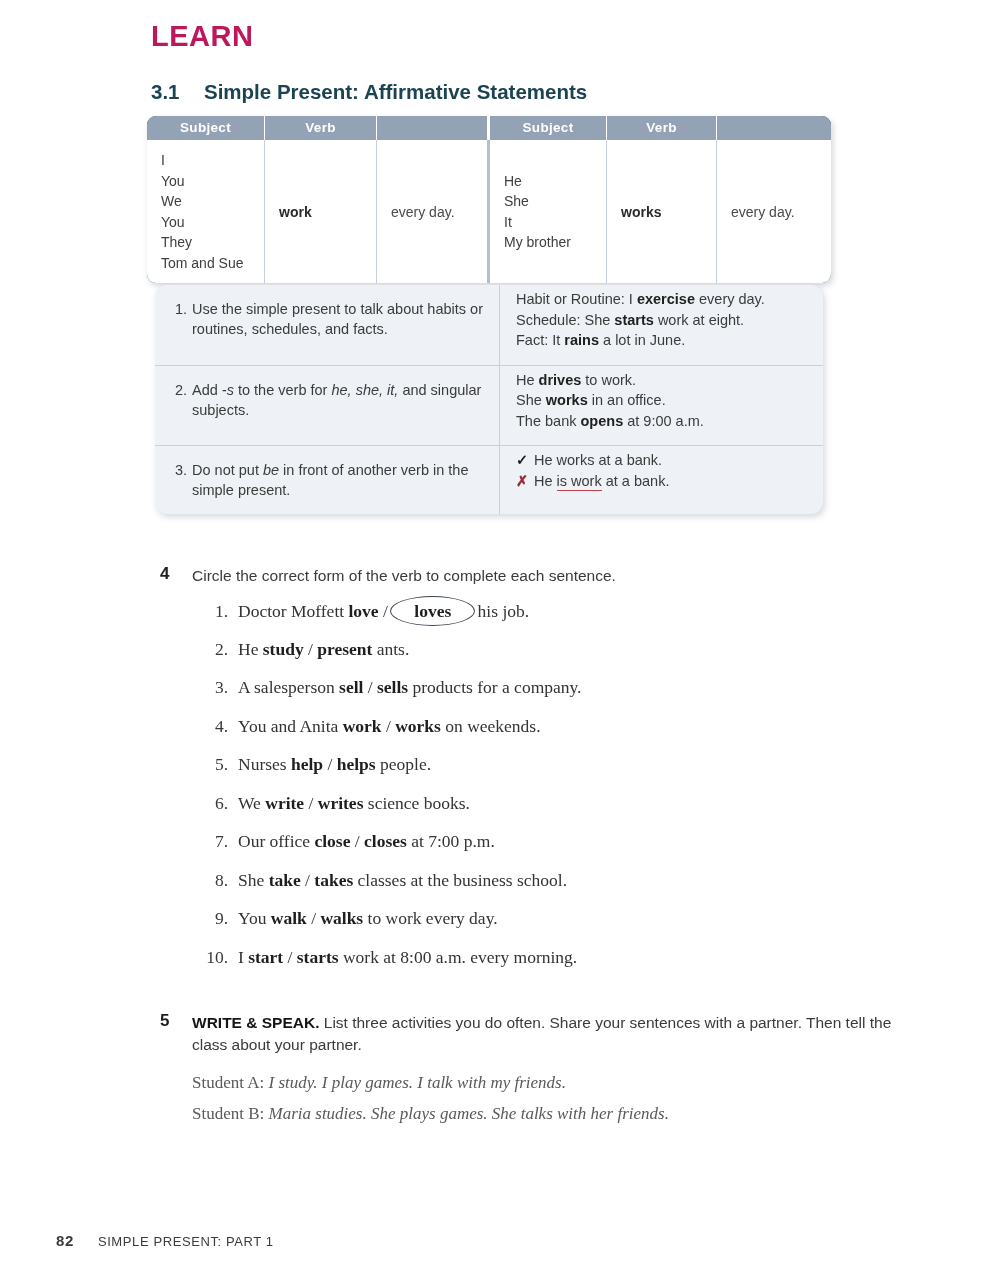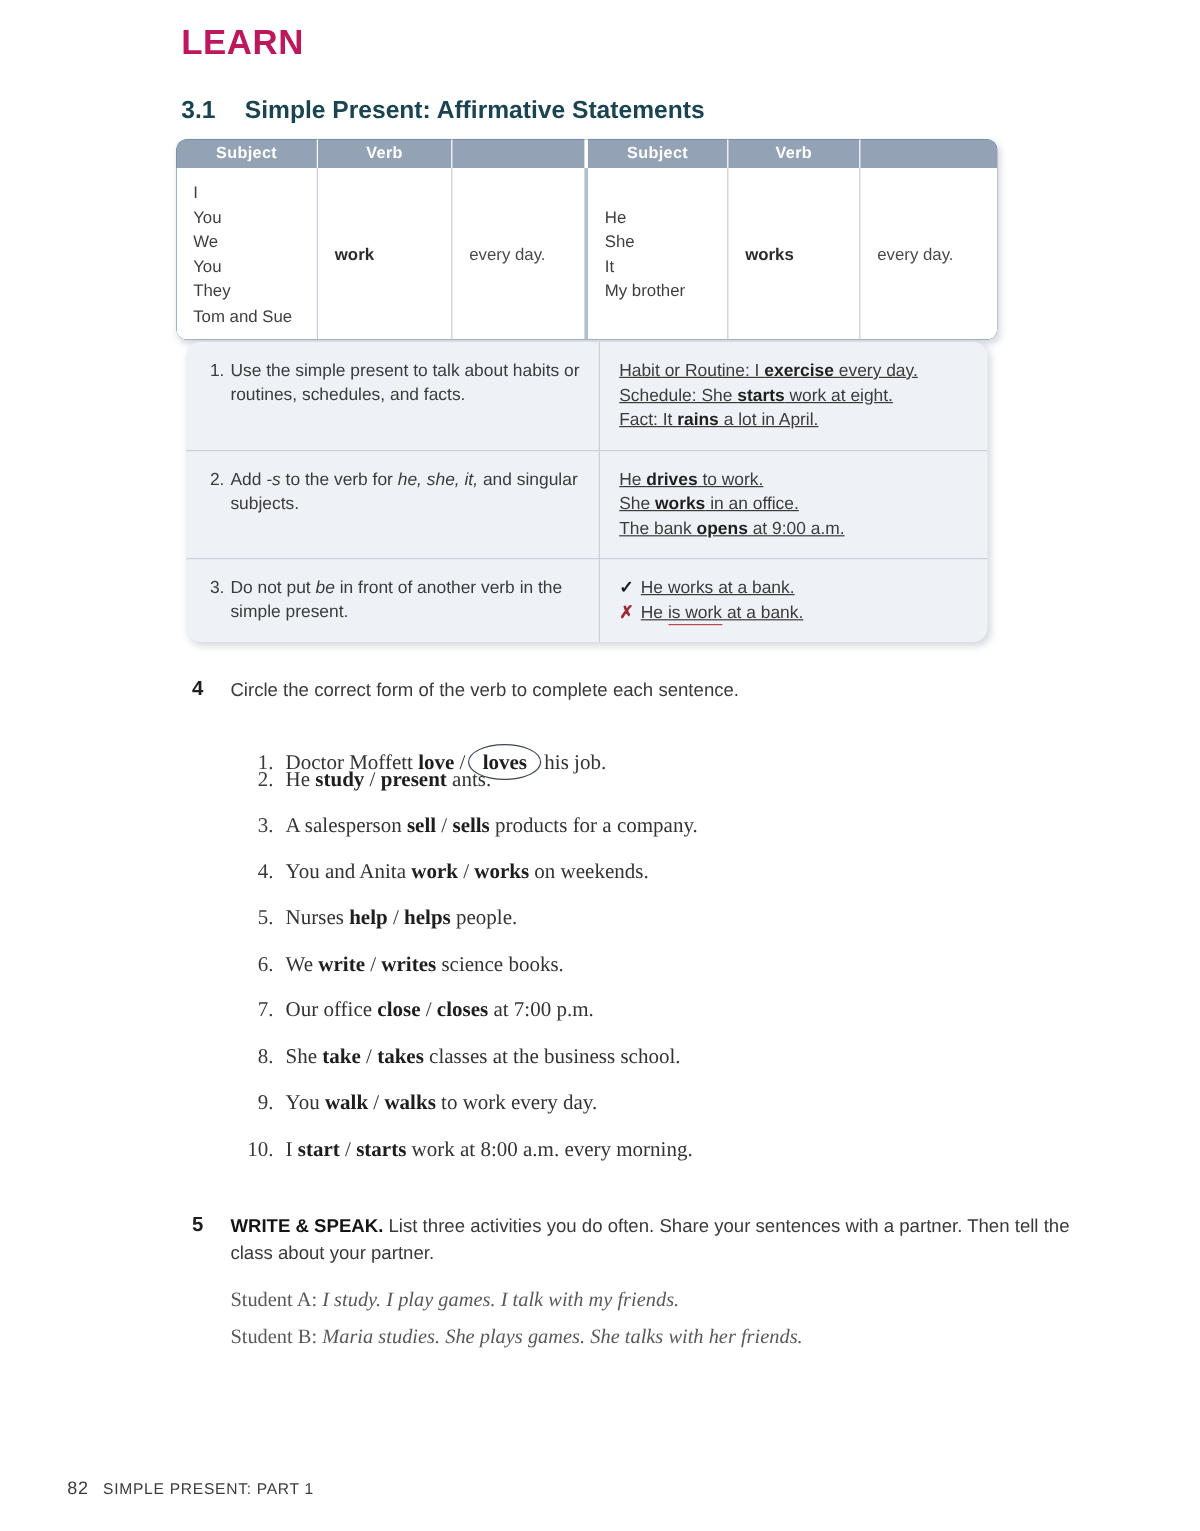--- a/index.html
+++ b/index.html
@@ -140,25 +140,24 @@
   }
   .note-num {
     width: 20px;
     flex: none;
     text-align: right;
     padding-right: 5px;
   }
   .note-right {
     flex: 1;
     box-sizing: border-box;
-    padding: 14px 10px 14px 16px;
+    padding: 4px 10px 14px 16px;
     font-size: 14.5px;
     line-height: 20.5px;
     color: #3b3b3b;
-    text-decoration: underline;
   }
   .note-right b { color: #1f1f1f; }
   .mark {
     display: inline-block;
     width: 18px;
     font-weight: bold;
     font-size: 14.5px;
   }
   .mark.ok { color: #1c1c1c; }
   .mark.bad { color: #9e2a35; }
@@ -201,22 +200,21 @@
     width: 36px;
     flex: none;
     text-align: right;
     padding-right: 10px;
     color: #3a3a3a;
   }
   .item .itext b { font-weight: bold; color: #1e1e1e; }
   .circled {
     position: relative;
     display: inline-block;
-    padding: 1px 10px;
-    margin-top: 24px;
+    padding: 1px 22px;
   }
   .circled::after {
     content: "";
     position: absolute;
     left: -2px;
     top: -4px;
     right: -2px;
     bottom: -3px;
     border: 1.5px solid #3c4656;
     border-radius: 50%;
@@ -237,23 +235,23 @@
   
   .footer {
     position: absolute;
     left: 56px;
     top: 1232px;
     font-size: 13px;
     letter-spacing: 0.6px;
     color: #3b3b3b;
   }
   .footer .pg {
-    font-weight: normal;
+    font-weight: bold;
     font-size: 15px;
-    margin-right: 12px;
+    margin-right: 24px;
   }
 </style>
 </head>
 <body>
 
 <div class="page">
 
   <div class="learn-title">LEARN</div>
 
   <div class="section-head">
@@ -294,21 +292,21 @@
   <div class="notes">
 
     <div class="note-row">
       <div class="note-left">
         <span class="note-num">1.</span>
         <span>Use the simple present to talk about habits or routines, schedules, and facts.</span>
       </div>
       <div class="note-right">
         <div><span>Habit or Routine: I </span><b>exercise</b><span> every day.</span></div>
         <div><span>Schedule: She </span><b>starts</b><span> work at eight.</span></div>
-        <div><span>Fact: It </span><b>rains</b><span> a lot in April.</span></div>
+        <div><span>Fact: It </span><b>rains</b><span> a lot in June.</span></div>
       </div>
     </div>
 
     <div class="note-row">
       <div class="note-left">
         <span class="note-num">2.</span>
         <span><span>Add </span><i>-s</i><span> to the verb for </span><i>he, she, it,</i><span> and singular subjects.</span></span>
       </div>
       <div class="note-right">
         <div><span>He </span><b>drives</b><span> to work.</span></div>

